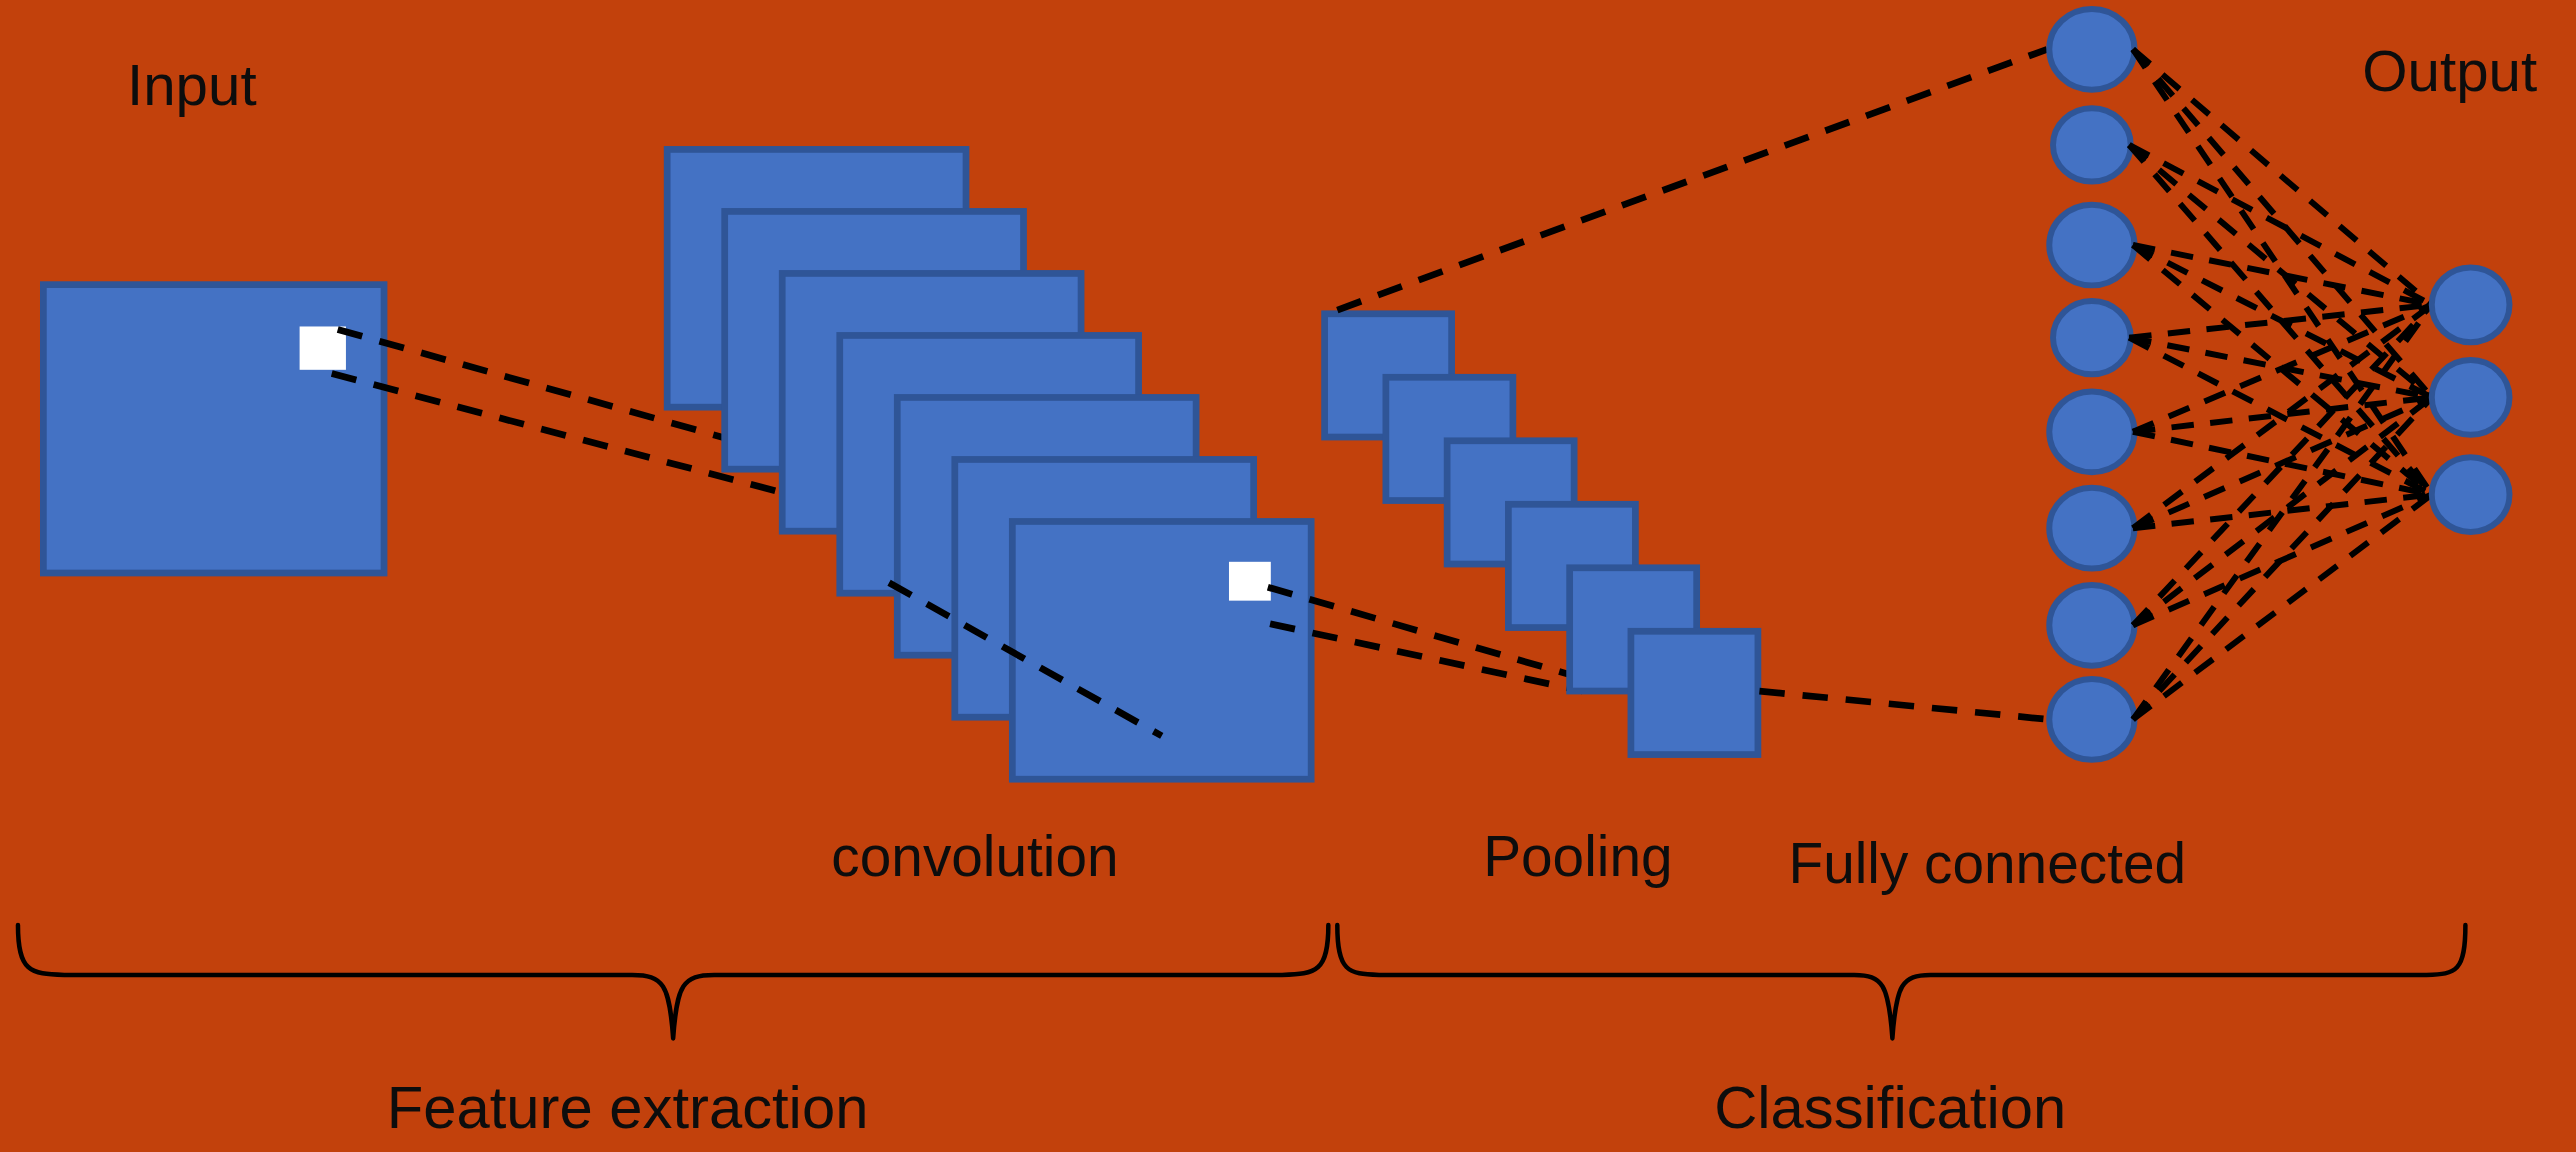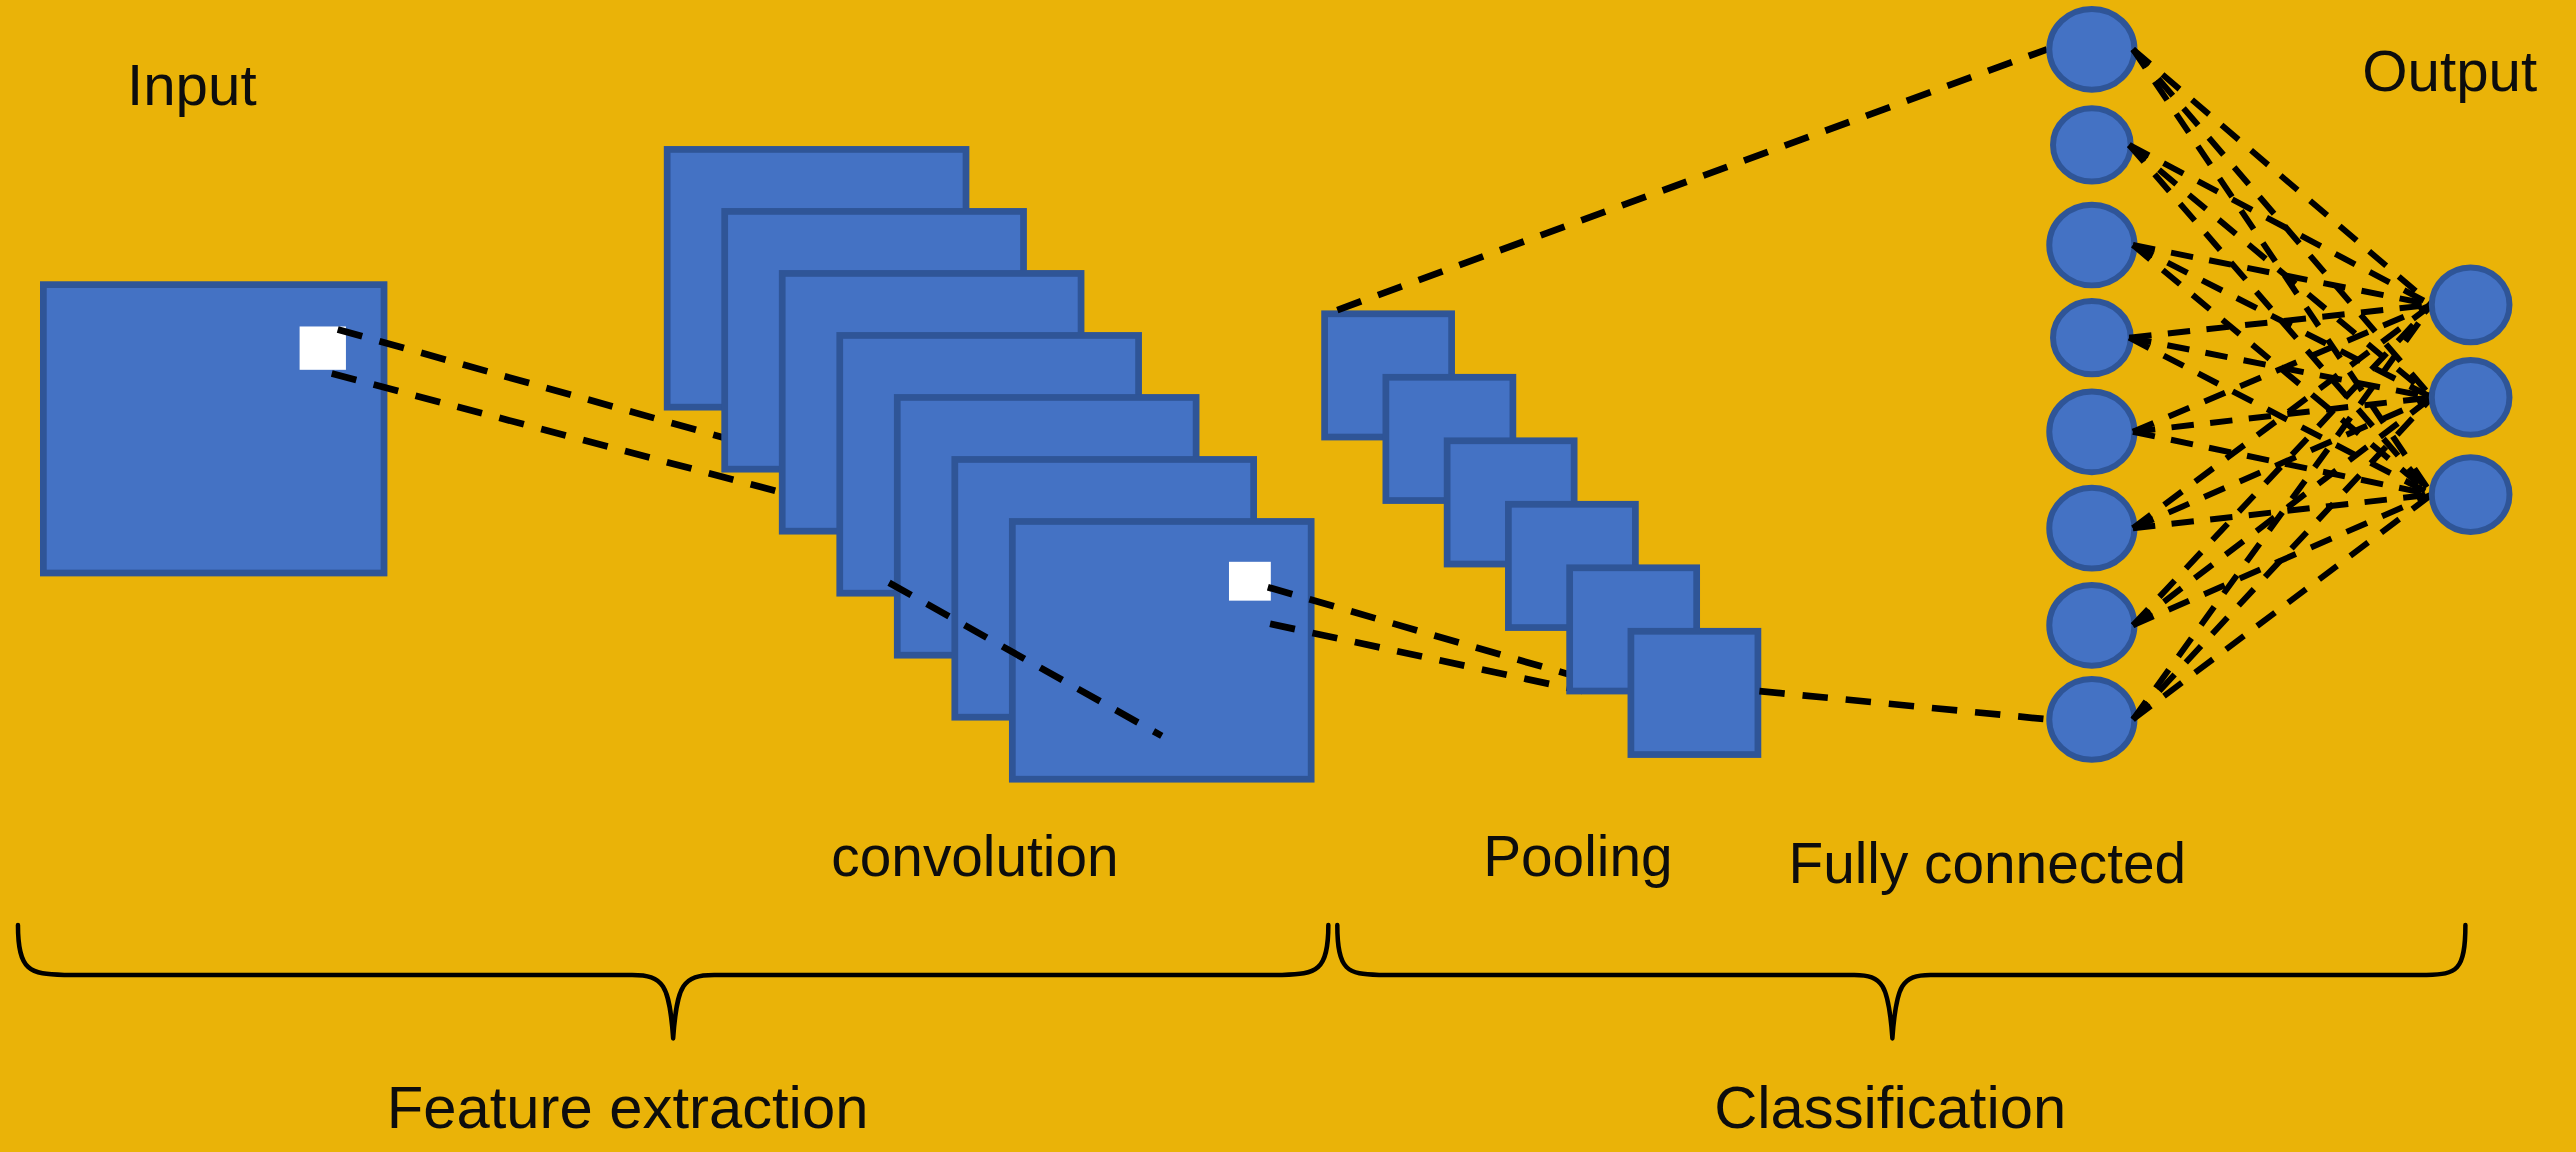--- a/index.html
+++ b/index.html
@@ -8,21 +8,21 @@
     padding: 0;
     background: #ffffff;
   }
   body {
     font-family: "Liberation Sans", sans-serif;
   }
   #stage {
     position: relative;
     width: 2576px;
     height: 1152px;
-    background: #eab308;
+    background: #c2410c;
     overflow: hidden;
   }
   #diagram {
     position: absolute;
     left: 0;
     top: 0;
     width: 2576px;
     height: 1152px;
     display: block;
   }

